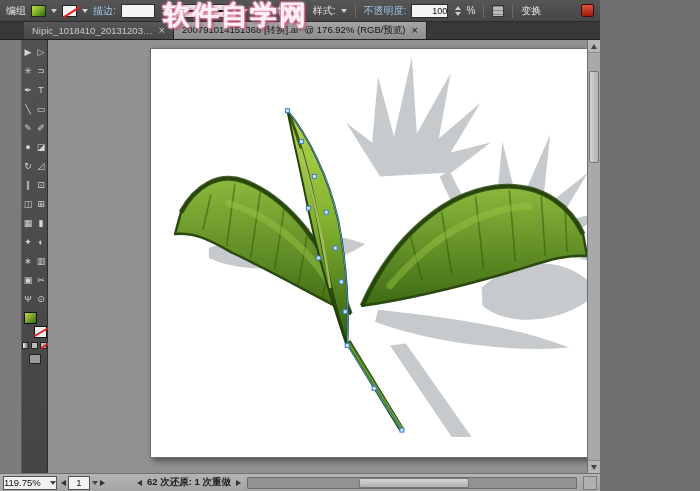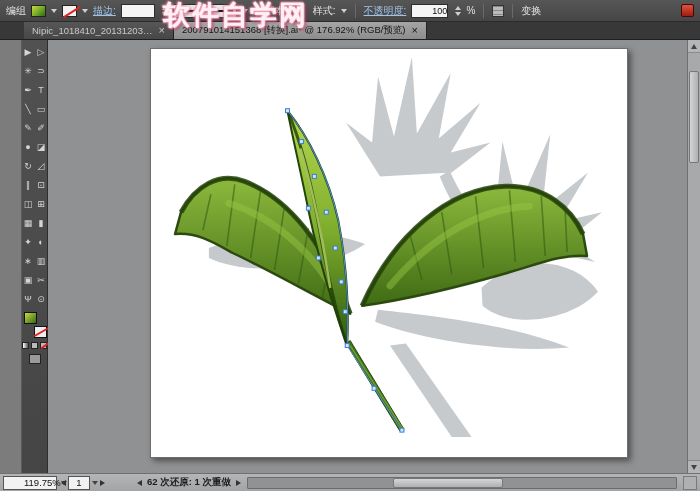--- a/index.html
+++ b/index.html
@@ -1,24 +1,24 @@
 <!DOCTYPE html>
 <html><head>
 <meta charset="utf-8">
 <style>
   * { box-sizing: border-box; margin: 0; padding: 0; }
   html,body { width:700px; height:491px; overflow:hidden; background:#6f6f6f;
     font-family:"Liberation Sans","DejaVu Sans",sans-serif; }
-  .app { position:relative; width:700px; height:491px; display:flex; flex-direction:column; }
+  .app { position:relative; width:600px; height:491px; display:flex; flex-direction:column; }
 
   
   .control-bar { height:22px; background:linear-gradient(#565656,#464646); border-bottom:1px solid #2b2b2b;
     display:flex; align-items:center; gap:5px; padding:0 6px; color:#d8d8d8; font-size:10px; flex:0 0 22px; }
   .cb-label { color:#e2e2e2; }
-  .cb-link { color:#9fc3e8; text-decoration:underline; cursor:pointer; }
+  .cb-link { color:#9fc3e8; cursor:pointer; }
   .sep { width:1px; height:14px; background:#2e2e2e; border-right:1px solid #6a6a6a; margin:0 3px; }
   .swatch { width:15px; height:12px; border:1px solid #222; position:relative; }
   .swatch-fill { background:linear-gradient(135deg,#cdd940 0%,#7fb329 45%,#2f6a12 100%); }
   .swatch-stroke { background:#f2f2f2; }
   .swatch-stroke::after { content:""; position:absolute; left:-1px; top:5px; width:20px; height:2px; background:#d22; transform:rotate(-32deg); }
   .tri-down { width:0; height:0; border-left:3px solid transparent; border-right:3px solid transparent; border-top:4px solid #cfcfcf; }
   .spinbox { width:34px; height:14px; background:#f4f4f4; border:1px solid #2c2c2c; position:relative; }
   .spin-arrows { display:flex; flex-direction:column; gap:2px; margin-left:2px; }
   .tri-up-s { width:0;height:0;border-left:3px solid transparent;border-right:3px solid transparent;border-bottom:4px solid #cfcfcf; }
   .tri-dn-s { width:0;height:0;border-left:3px solid transparent;border-right:3px solid transparent;border-top:4px solid #cfcfcf; }
@@ -69,21 +69,21 @@
   .vs-thumb { position:absolute; left:1px; top:18px; width:10px; height:92px; background:linear-gradient(90deg,#d2d4d6,#aeb0b2); border:1px solid #777; border-radius:2px; }
   .tri-up-g { width:0;height:0;border-left:3px solid transparent;border-right:3px solid transparent;border-bottom:5px solid #444; }
   .tri-dn-g { width:0;height:0;border-left:3px solid transparent;border-right:3px solid transparent;border-top:5px solid #444; }
   .tri-l-g { width:0;height:0;border-top:3px solid transparent;border-bottom:3px solid transparent;border-right:5px solid #333; }
   .tri-r-g { width:0;height:0;border-top:3px solid transparent;border-bottom:3px solid transparent;border-left:5px solid #333; }
 
   
   .status-bar { height:18px; flex:0 0 18px; background:linear-gradient(#b3b5b7,#a2a4a6); border-top:1px solid #707070;
     display:flex; align-items:center; gap:4px; padding:0 3px; font-size:9.5px; color:#1c1c1c; }
   .zoom-box { width:54px; height:14px; background:#f2f2f2; border:1px solid #555; display:flex; align-items:center;
-    justify-content:space-between; padding:0 20px; color:#111; }
+    justify-content:space-between; padding:0 0; color:#111; }
   .nav-group { display:flex; align-items:center; gap:2px; }
   .nav-val { width:22px; height:14px; background:#f2f2f2; border:1px solid #555; display:flex; align-items:center; justify-content:center; color:#111; }
   .hist { margin-left:28px; display:flex; align-items:center; gap:5px; font-weight:bold; }
   .hscroll { flex:1; height:12px; background:#909294; border:1px solid #6d6d6d; position:relative; margin:0 2px; border-radius:1px; }
   .hs-thumb { position:absolute; left:34%; top:0; width:110px; height:10px; background:linear-gradient(#d4d6d8,#aeb0b2); border:1px solid #777; border-radius:2px; }
   .corner { width:14px; height:14px; background:#aeb0b2; border:1px solid #7a7a7a; }
 
   
   .watermark { position:absolute; left:163px; top:-3px; z-index:60; pointer-events:none; text-align:center; }
   .wm1 { font-size:27px; font-weight:bold; letter-spacing:2px; color:#fff0f4;

